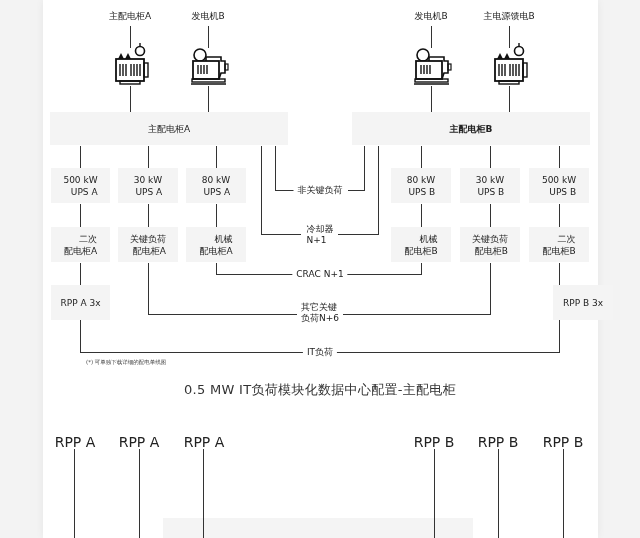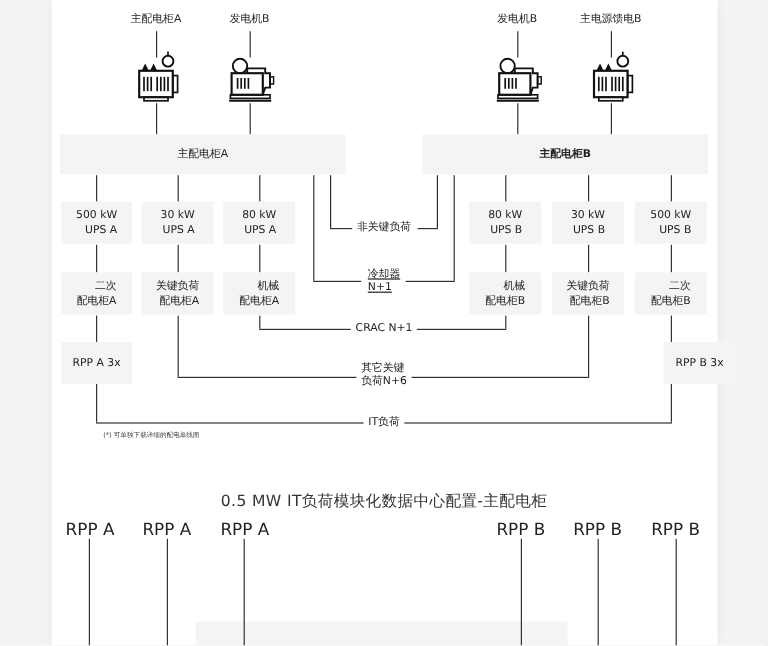--- a/index.html
+++ b/index.html
@@ -5,21 +5,21 @@
   html, body { margin:0; padding:0; }
   body { width:640px; height:538px; overflow:hidden; background:#f3f3f3; position:relative; font-family:"DejaVu Sans", sans-serif; color:#222; }
   .page { position:absolute; left:43px; top:0; width:555px; height:538px; background:#ffffff; box-shadow:0 0 8px rgba(0,0,0,0.06); }
   .abs { position:absolute; }
   .label { position:absolute; font-size:9px; line-height:11px; text-align:center; color:#222; white-space:nowrap; }
   .box { position:absolute; background:#f4f4f4; display:flex; align-items:center; justify-content:center; text-align:right; font-size:9px; line-height:12px; color:#222; }
   .box span { white-space:pre-line; }
   .vline { position:absolute; width:0; border-left:1.5px solid #333; }
   .hline { position:absolute; height:0; border-top:1.5px solid #333; }
   .edge-label { position:absolute; font-size:9px; line-height:11px; text-align:left; background:#fff; padding:0 4px; white-space:pre-line; transform:translateX(-50%); }
-  .title { position:absolute; left:0; width:640px; top:381px; text-align:center; font-size:13px; color:#333; letter-spacing:0.3px;margin-top:28px; }
+  .title { position:absolute; left:0; width:640px; top:381px; text-align:center; font-size:13px; color:#333; letter-spacing:0.3px; }
   .note { position:absolute; left:86px; top:359px; font-size:5.5px; color:#444; }
   .rpp-label { position:absolute; font-size:14px; color:#222; transform:translateX(-50%); white-space:nowrap; }
   svg.icon { position:absolute; overflow:visible; }
 </style>
 </head>
 <body>
 
 <div class="page"></div>
 
 <div class="label" style="left:90px; width:80px; top:11px;">主配电柜A</div>
@@ -184,21 +184,21 @@
 <div class="vline" style="left:275px; top:146px; height:44px;"></div>
 <div class="hline" style="left:275px; top:190px; width:22px;"></div>
 <div class="vline" style="left:364px; top:146px; height:44px;"></div>
 <div class="hline" style="left:348px; top:190px; width:17px;"></div>
 <div class="edge-label" style="left:320px; top:185px;">非关键负荷</div>
 
 <div class="vline" style="left:261px; top:146px; height:88px;"></div>
 <div class="hline" style="left:261px; top:234px; width:40px;"></div>
 <div class="vline" style="left:378px; top:146px; height:88px;"></div>
 <div class="hline" style="left:338px; top:234px; width:41px;"></div>
-<div class="edge-label" style="left:320px; top:224px;text-decoration:underline;">冷却器
+<div class="edge-label" style="left:320px; top:224px;">冷却器
 N+1</div>
 
 <div class="vline" style="left:216px; top:263px; height:11px;"></div>
 <div class="hline" style="left:216px; top:274px; width:206px;"></div>
 <div class="vline" style="left:421px; top:263px; height:11px;"></div>
 <div class="edge-label" style="left:320px; top:269px;">CRAC N+1</div>
 
 <div class="vline" style="left:148px; top:263px; height:51px;"></div>
 <div class="hline" style="left:148px; top:314px; width:343px;"></div>
 <div class="vline" style="left:490px; top:263px; height:51px;"></div>

